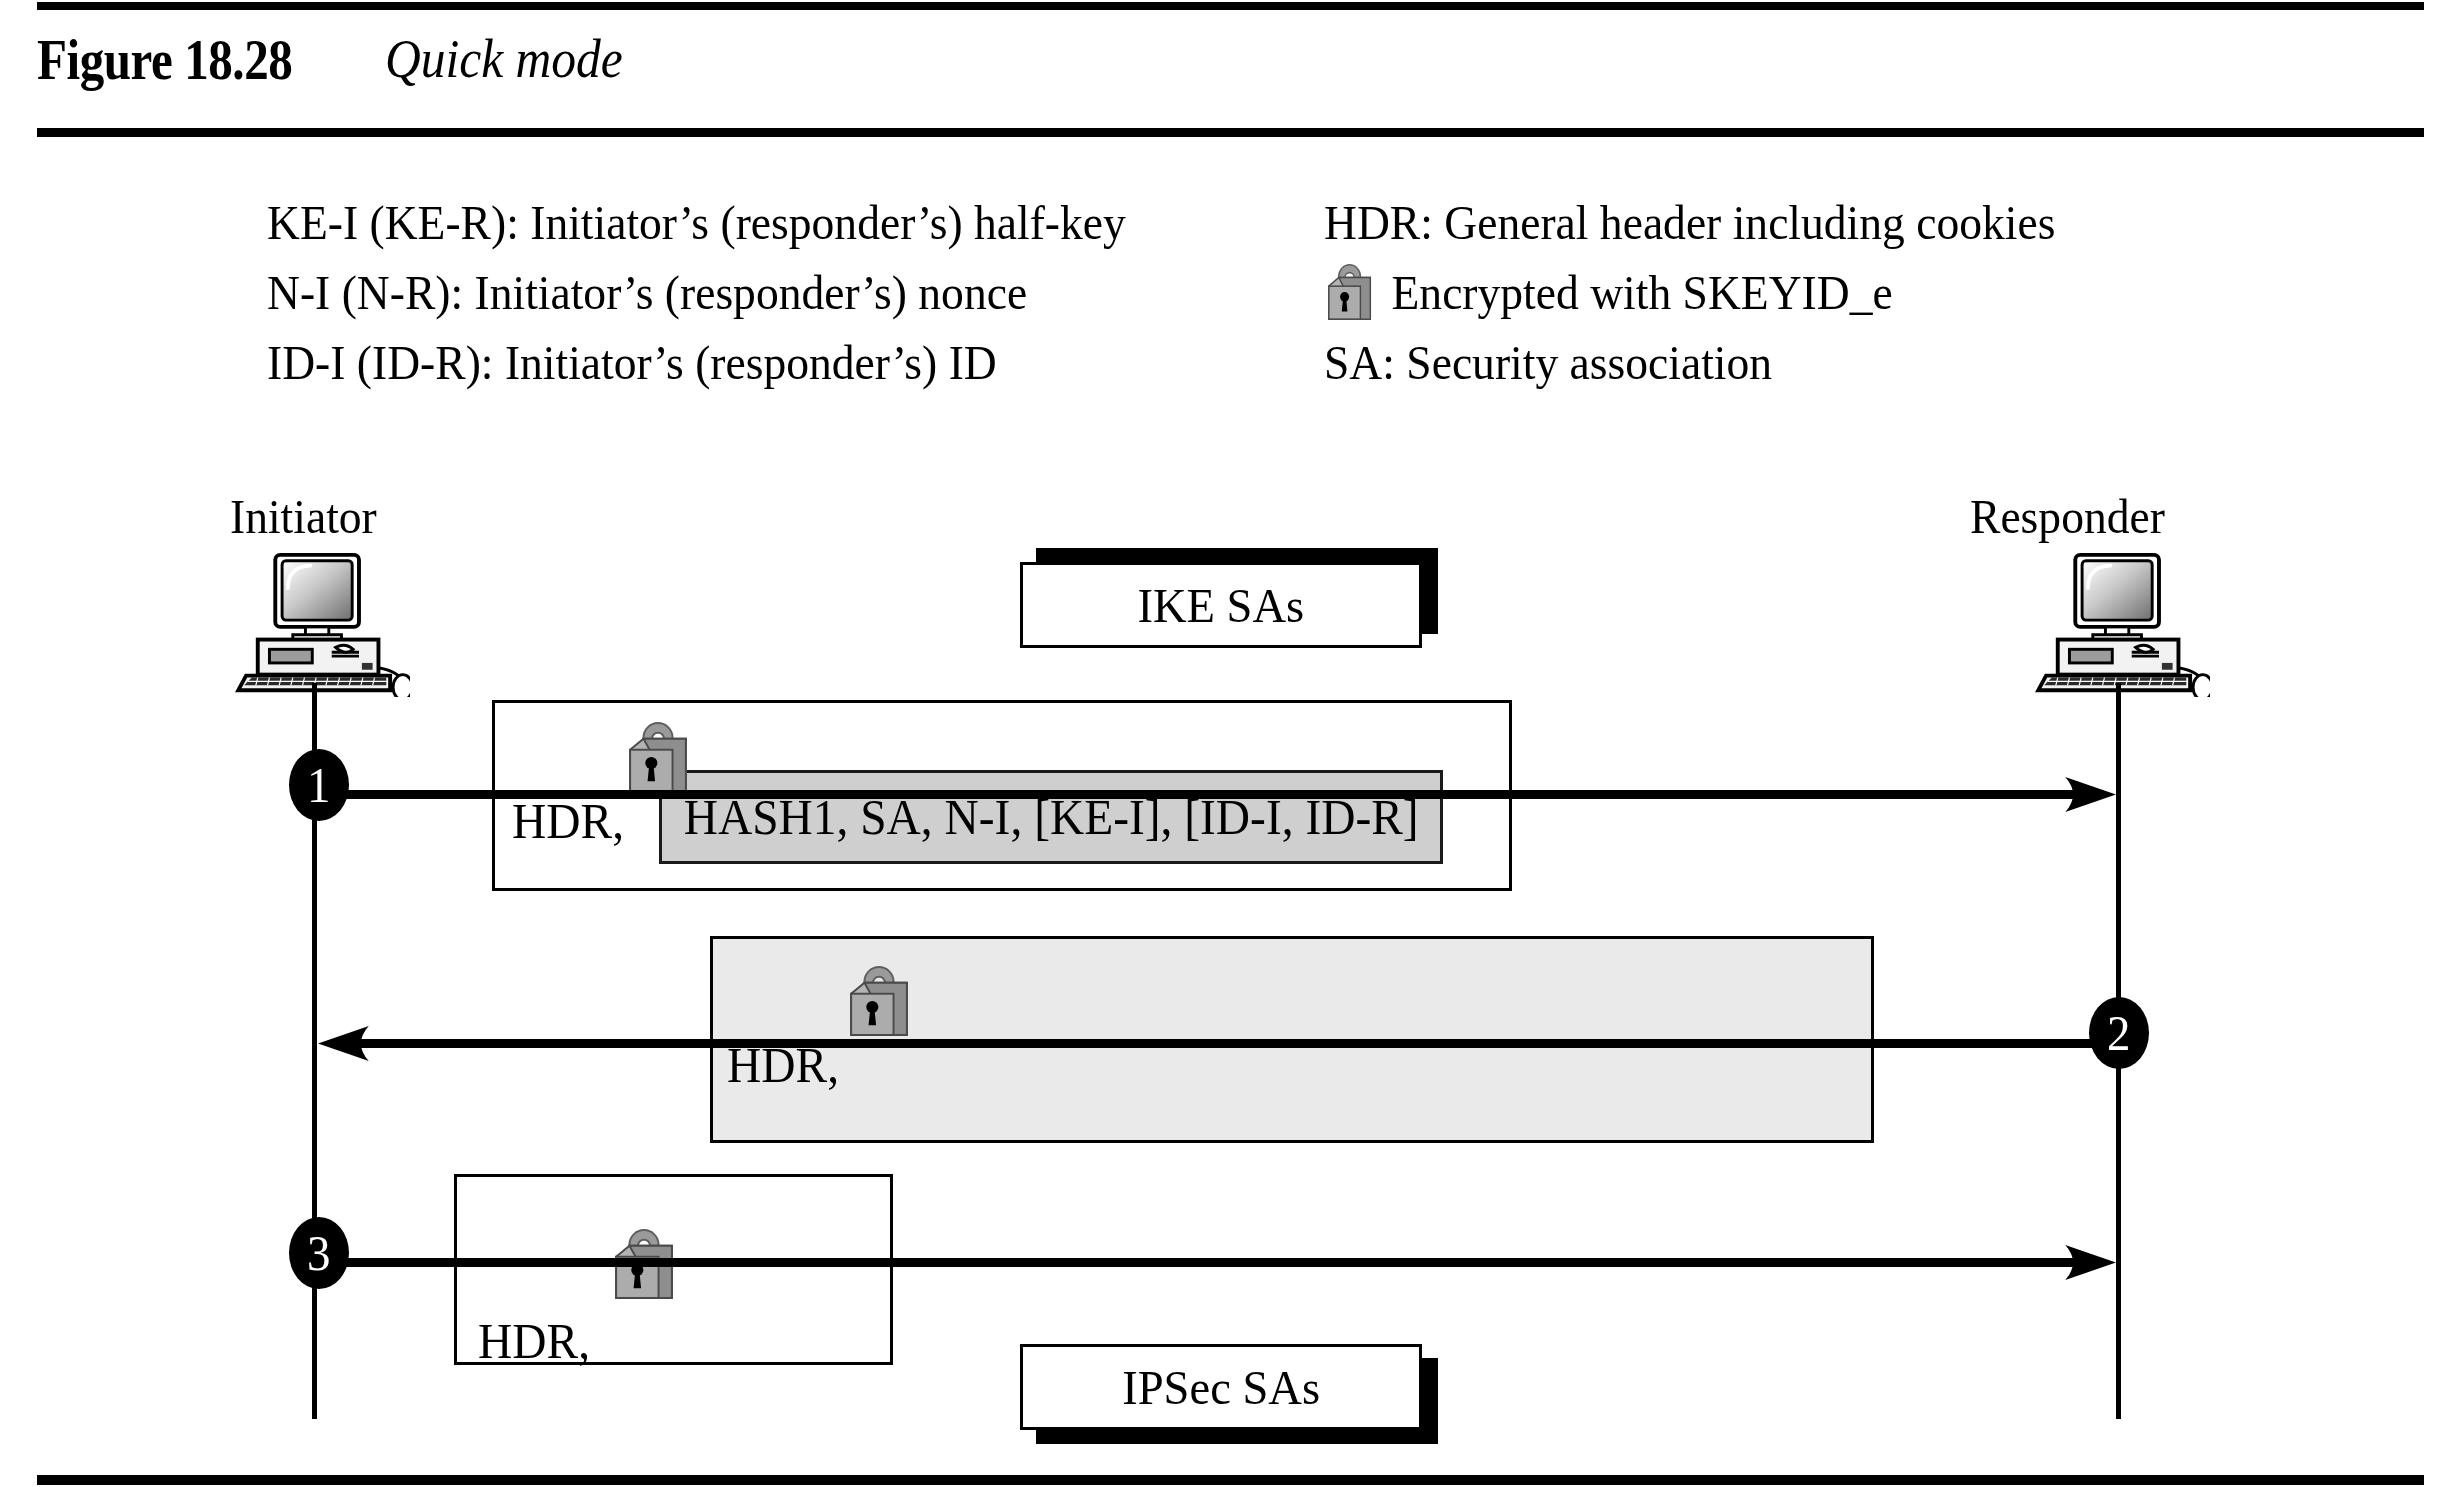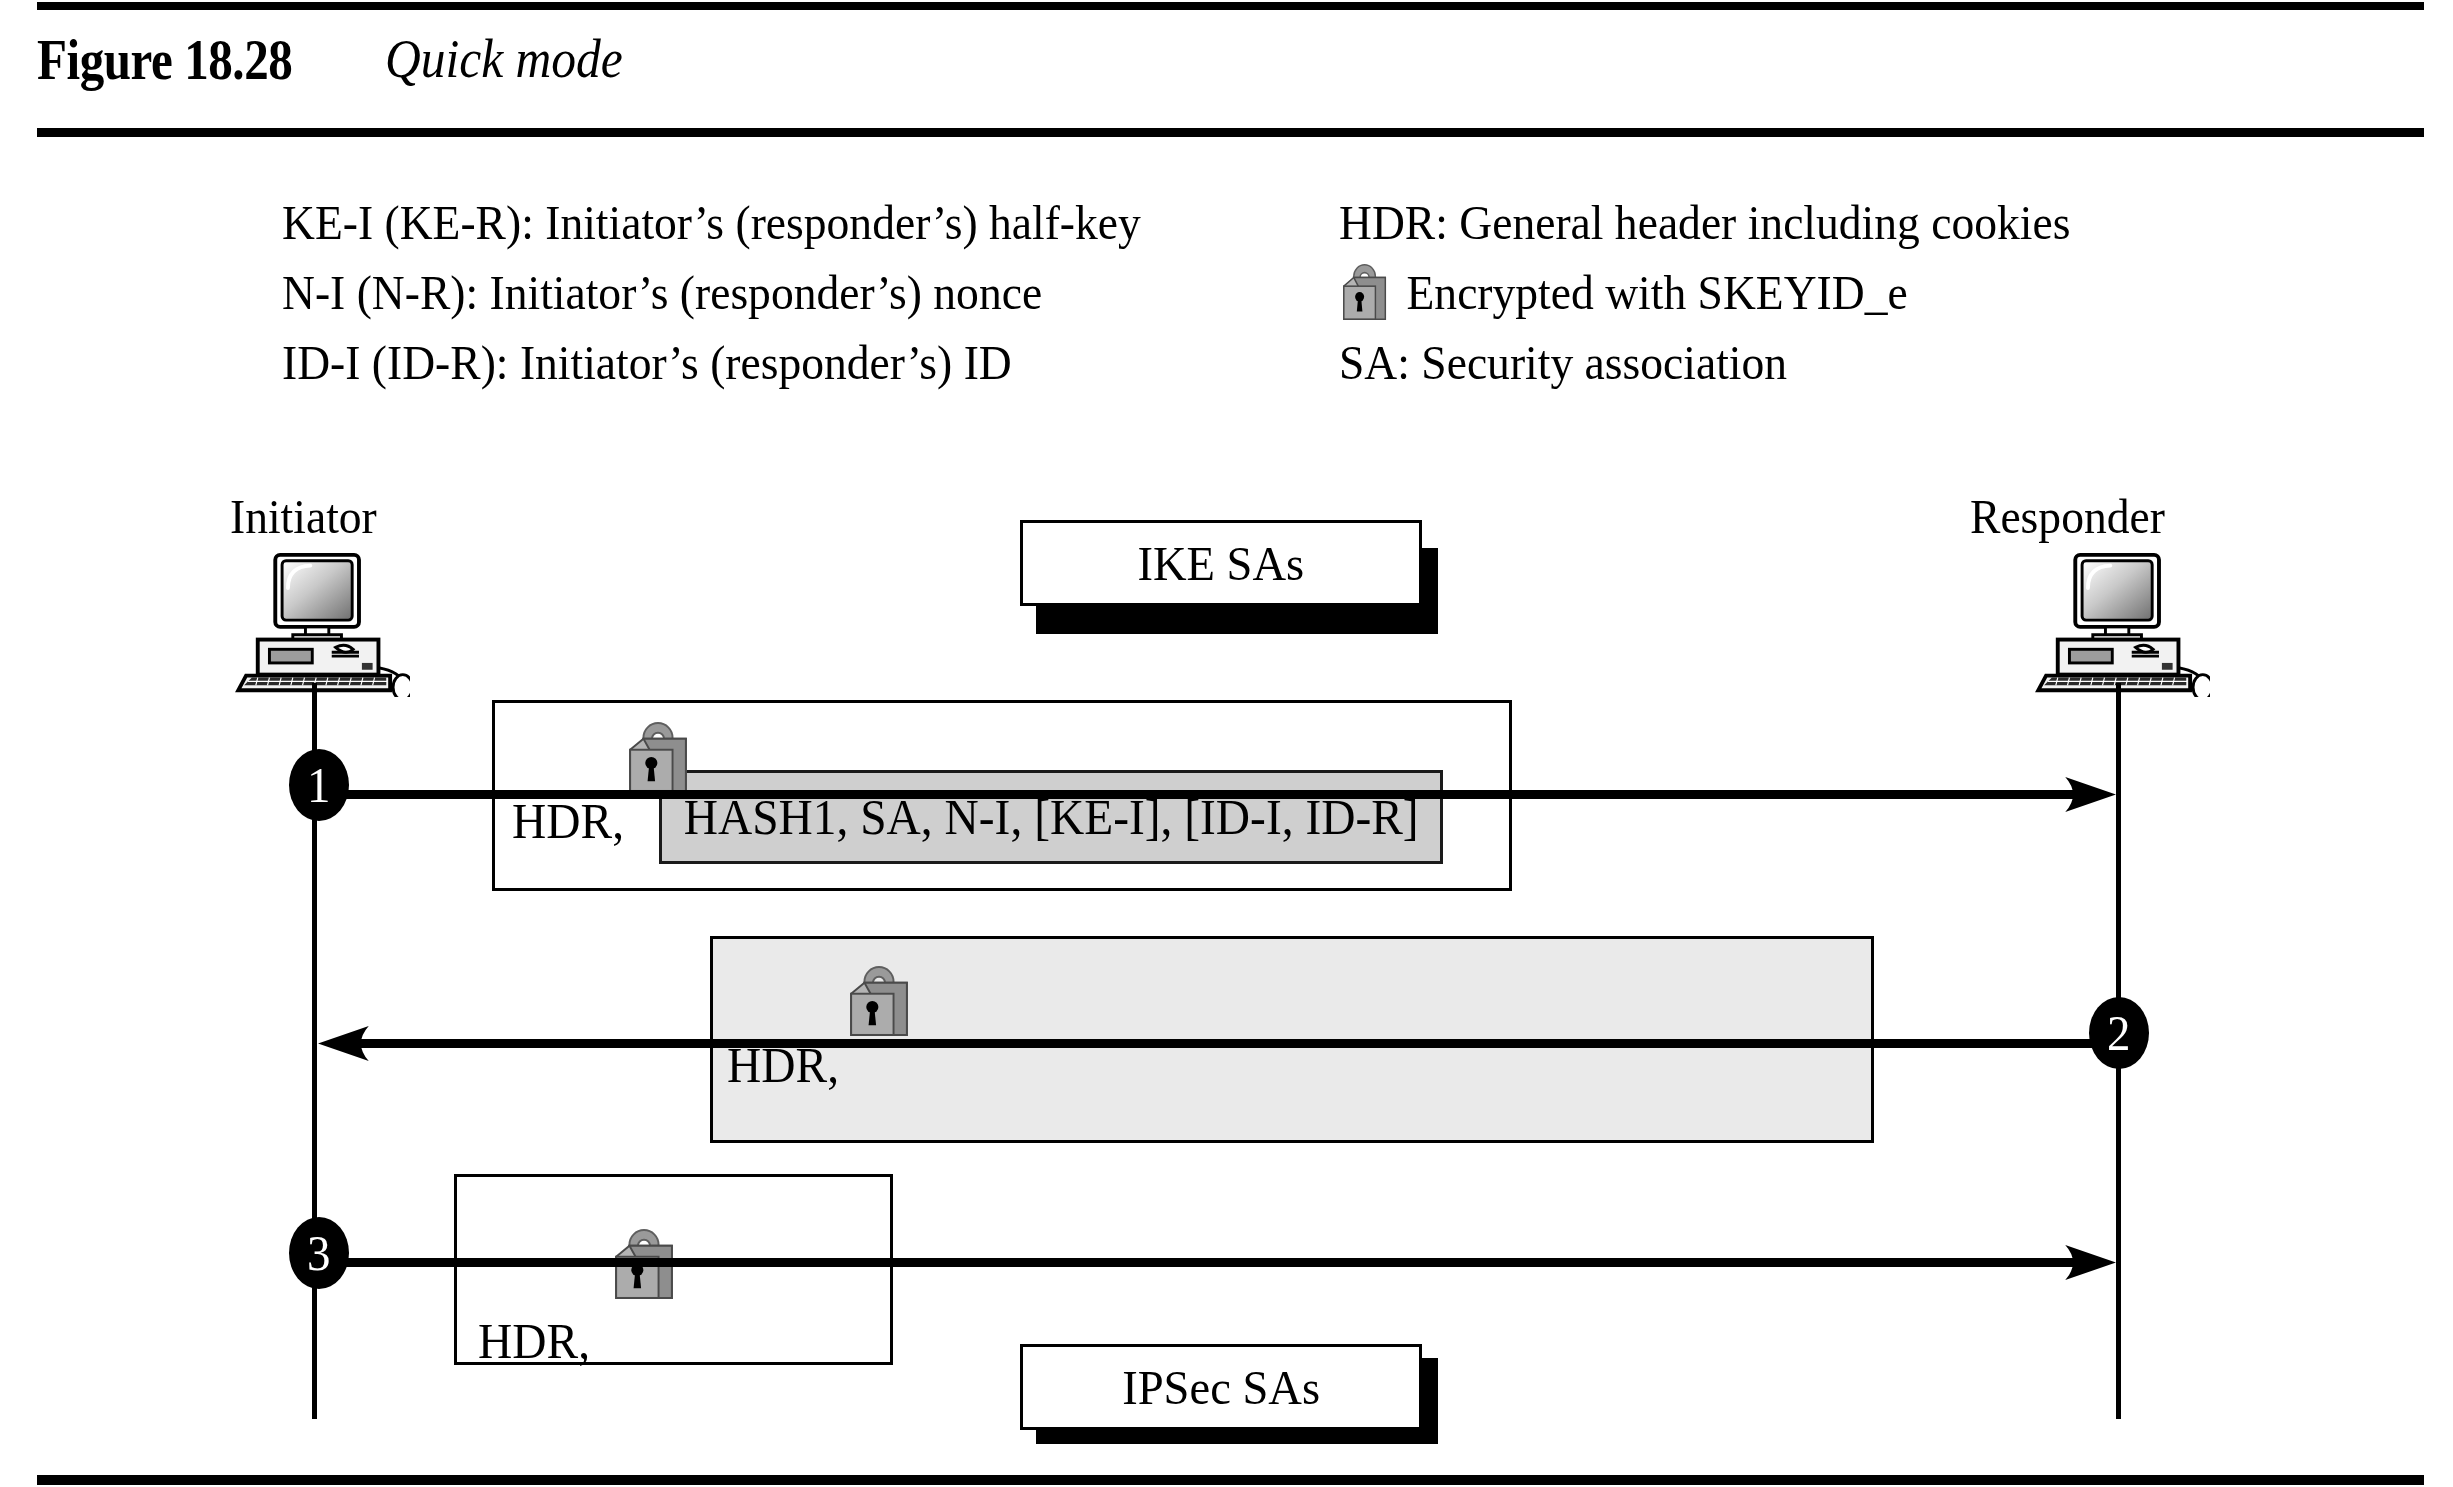--- a/index.html
+++ b/index.html
@@ -65,21 +65,20 @@
 
   
   .legend {
     position: absolute;
     left: 0; top: 187px;
     width: 2454px;
   }
   .legend-col {
     position: absolute;
     top: 0;
-    margin-left: 15px;
   }
   .legend-col.left  { left: 267px; }
   .legend-col.right { left: 1324px; }
   .legend-row {
     height: 70px;
     display: flex;
     align-items: center;
     white-space: nowrap;
     font-size: 49px;
     transform: scaleX(0.93);
@@ -320,21 +319,21 @@
       </g>
       <path d="M148 120 q22 4 26 16" fill="none" stroke="#000000" stroke-width="3"></path>
       <ellipse cx="173" cy="140" rx="10" ry="13" fill="#ffffff" stroke="#000000" stroke-width="3"></ellipse>
     </svg>
   </div>
 
   <div class="lifeline" style="left:312px; top:683px; height:736px;"></div>
   <div class="lifeline" style="left:2116px; top:683px; height:736px;"></div>
 
   <div class="sa-shadow" style="left:1036px; top:548px; width:402px; height:86px;"></div>
-  <div class="sa-box" style="left:1020px; top:520px; width:402px; height:86px;font-family:Liberation Serif, serif;">
+  <div class="sa-box" style="left:1020px; top:562px; width:402px; height:86px;font-family:Liberation Serif, serif;">
     <span>IKE SAs</span>
   </div>
 
   <div class="msg-outer white" style="left:492px; top:700px; width:1020px; height:191px;"></div>
 
   <div class="arrow" style="left:314px; top:775px;">
     <svg width="1806" height="39" viewBox="0 0 1852 40">
       <line x1="0" y1="20" x2="1820" y2="20" stroke="#000000" stroke-width="9"></line>
       <path d="M1848 20 L1796 2 Q1812 20 1796 38 Z" fill="#000000"></path>
     </svg>

